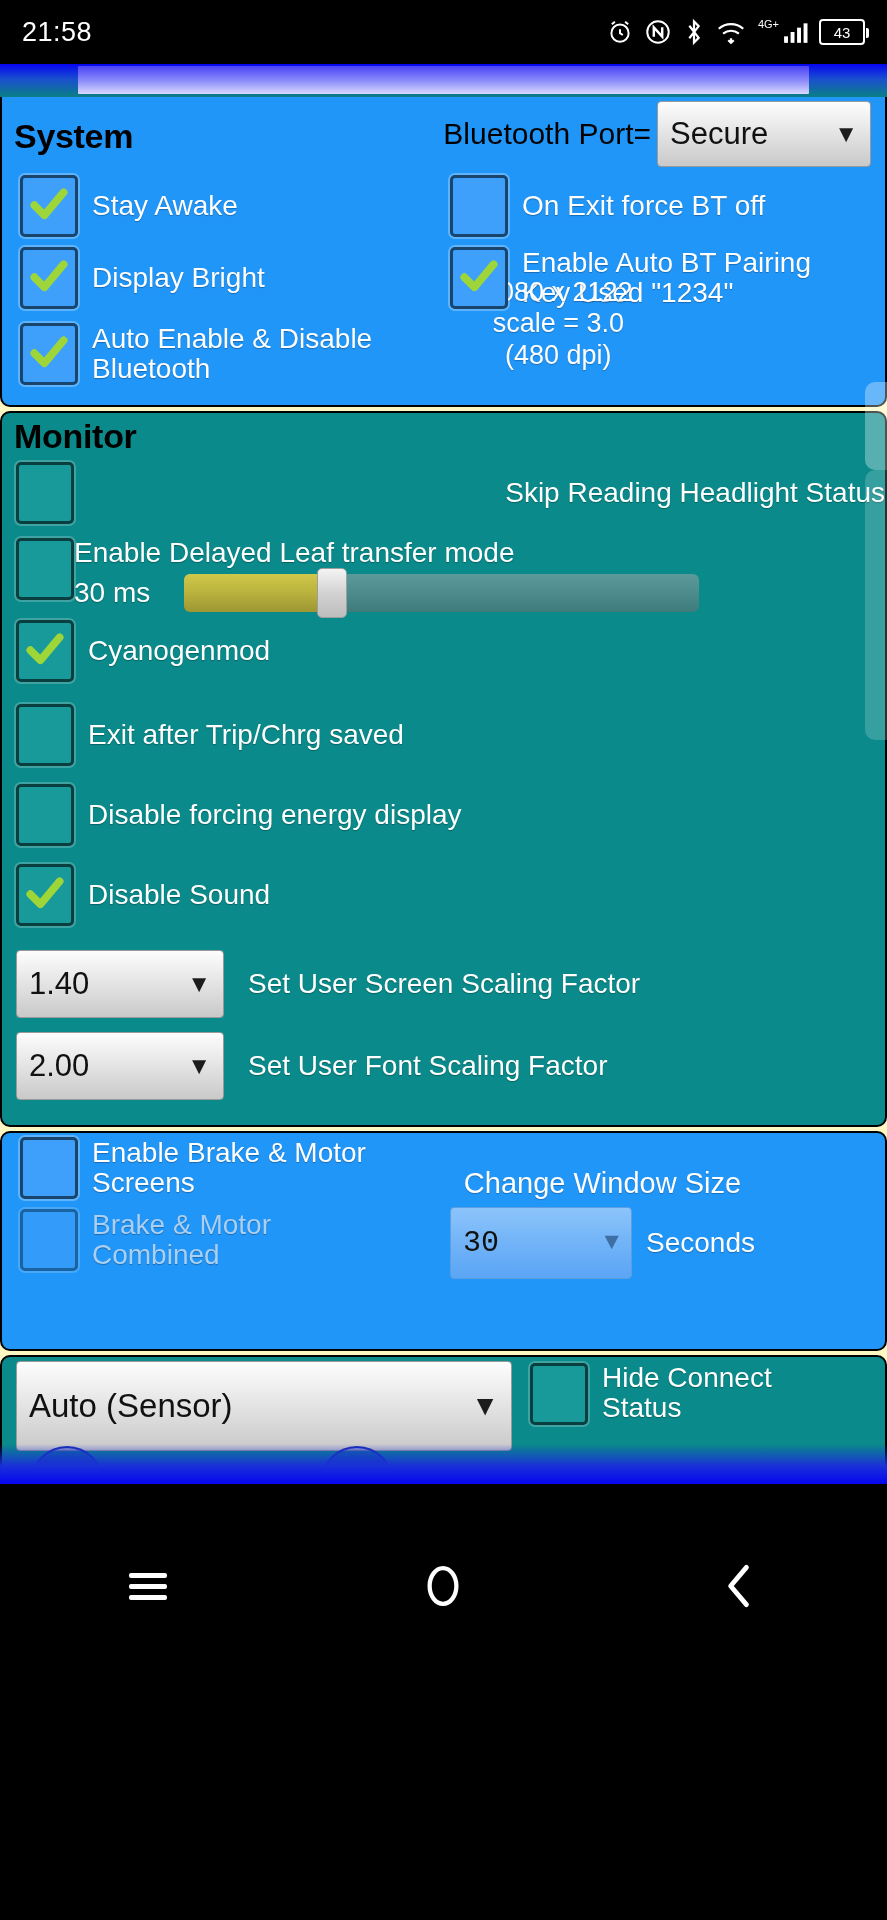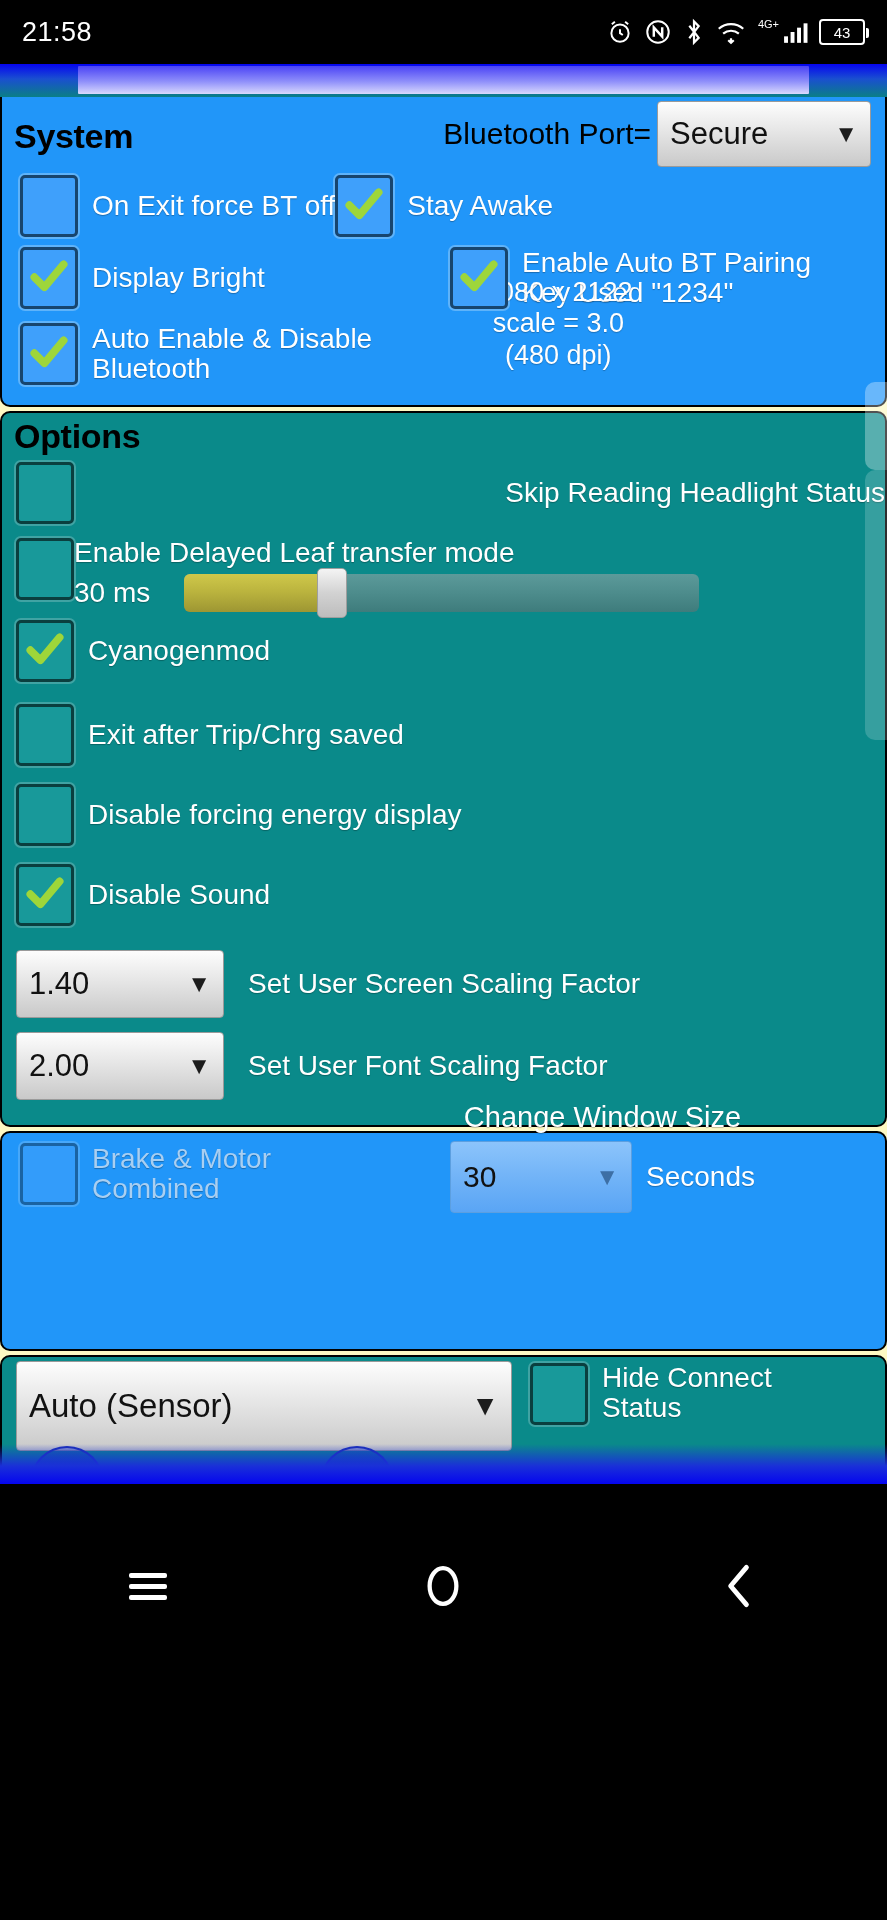--- a/index.html
+++ b/index.html
@@ -335,31 +335,31 @@
       <div style="margin-left:auto; display:flex; align-items:center; gap:6px; padding-right:14px;">
         <div style="color:#000; font-size:30px;">Bluetooth Port=</div>
         <div class="spinner" style="width:214px; height:66px;">
           <span>Secure</span>
           <span class="caret">▼</span>
         </div>
       </div>
     </div>
 
     <div style="display:flex; padding:8px 0 0 18px;">
-      <div class="row">
-        <div class="cb"></div>
-        <div class="cb-label">On Exit force BT off</div>
-      </div>
       <div class="row" style="width:430px;">
         <div class="cb">
           <svg class="tick" viewBox="0 0 24 24" fill="none" stroke="#9ed63a" stroke-width="4.2" stroke-linecap="round" stroke-linejoin="round">
               <path d="M4 12.5 9.5 18 20 5.5"></path>
             </svg>
         </div>
         <div class="cb-label">Stay Awake</div>
+      </div>
+      <div class="row">
+        <div class="cb"></div>
+        <div class="cb-label">On Exit force BT off</div>
       </div>
     </div>
 
     <div style="display:flex; padding:10px 0 0 18px;">
       <div class="row" style="width:430px;">
         <div class="cb">
           <svg class="tick" viewBox="0 0 24 24" fill="none" stroke="#9ed63a" stroke-width="4.2" stroke-linecap="round" stroke-linejoin="round">
               <path d="M4 12.5 9.5 18 20 5.5"></path>
             </svg>
         </div>
@@ -387,21 +387,21 @@
       <div style="margin-left:14px; margin-top:-46px;">
         <div class="right-note">1080 x 2122</div>
         <div class="right-note">scale = 3.0</div>
         <div class="right-note">(480 dpi)</div>
       </div>
     </div>
   </div>
 
   <div class="panel teal" style="position:absolute; left:0; top:347px; width:887px; height:716px;">
 
-    <div class="panel-title">Options</div>
+    <div class="panel-title">Monitor</div>
 
     <div class="row" style="padding:6px 0 0 14px;justify-content:space-between;">
       <div class="cb tealbox"></div>
       <div class="cb-label">Skip Reading Headlight Status</div>
     </div>
 
     <div class="row" style="padding:14px 0 0 14px; align-items:flex-start;">
       <div class="cb tealbox"></div>
       <div style="flex:1; ">
         <div class="cb-label" style="margin-left:0;">Enable Delayed Leaf transfer mode</div>
@@ -457,30 +457,36 @@
         <span>2.00</span>
         <span class="caret">▼</span>
       </div>
       <div class="cb-label" style="margin-left:24px;">Set User Font Scaling Factor</div>
     </div>
   </div>
 
   <div class="panel blue" style="position:absolute; left:0; top:1067px; width:887px; height:220px;">
 
 
+    <div style="display:flex; padding:4px 0 0 18px;">
+      <div class="row" style="align-items:center;">
+        <div class="cb"></div>
+        <div class="cb-label" style="max-width:320px;">Enable Brake &amp; Motor Screens</div>
+      </div>
+    </div>
 
     <div style="display:flex; align-items:flex-start; padding:10px 0 0 18px;">
       <div class="row" style="width:430px; align-items:center;">
         <div class="cb dim"></div>
         <div class="cb-label dimtxt" style="max-width:230px;">Brake &amp; Motor Combined</div>
       </div>
       <div style="margin-top:-42px;">
         <div class="right-note" style="font-size:29px;">Change Window Size</div>
         <div style="display:flex; align-items:center; margin-top:6px;">
-          <div class="spinner bluespin" style="width:182px; height:72px; font-size:30px;">
+          <div class="spinner bluespin" style="width:182px; height:72px; font-size:30px;font-family:Liberation Mono, monospace;">
             <span>30</span>
             <span class="caret">▼</span>
           </div>
           <div class="cb-label" style="margin-left:14px;">Seconds</div>
         </div>
       </div>
     </div>
   </div>
 
   <div class="panel teal" style="position:absolute; left:0; top:1291px; width:887px; height:160px; border-radius:10px 10px 0 0; overflow:hidden;">

